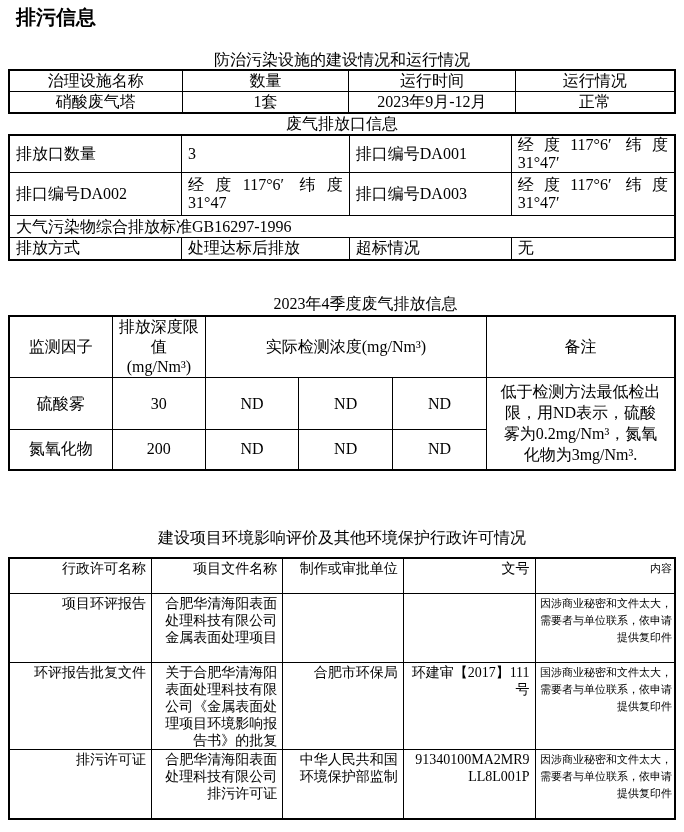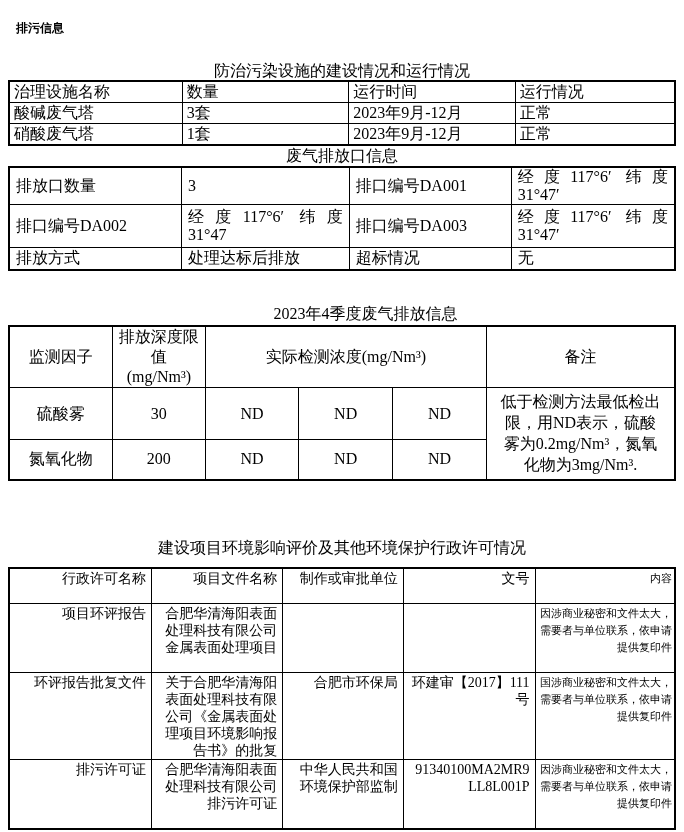--- a/index.html
+++ b/index.html
@@ -4,23 +4,23 @@
 <style>
   * { box-sizing: border-box; }
   html, body { margin: 0; padding: 0; }
   body {
     width: 684px; height: 832px;
     background: #ffffff; color: #000000;
     font-family: "Liberation Serif", "DejaVu Serif", serif;
     overflow: hidden;
   }
   .page-title {
-    font-size: 12px; font-weight: bold;
+    font-size: 20px; font-weight: bold;
     line-height: 20px;
-    margin: 18px 0 0 16px;
+    margin: 7px 0 0 16px;
   }
   .tbl-title {
     font-size: 16px; line-height: 17px;
     text-align: center;
   }
   .t1-title { margin-top: 24px; }
   .t2-title { margin-top: 1px; }
   .t3-title { margin-top: 34px; padding-left: 47px; }
   .t4-title { margin-top: 58px; }
 
@@ -32,21 +32,21 @@
   td {
     border: 1px solid #000;
     font-size: 16px; line-height: 20px;
     padding: 0 4px;
     overflow: hidden;
     vertical-align: middle;
   }
 
   
   .t1 { margin-top: 1px; }
-  .t1 td { text-align: left; }
+  .t1 td { text-align: center; }
   .t1 tr { height: 21px; }
 
   
   .t2 { margin-top: 2px; }
   .t2 td { text-align: left; padding: 0 6px; line-height: 18px; }
   .t2 .r1 { height: 37px; }
   .t2 .r2 { height: 43px; }
   .t2 .r3, .t2 .r4 { height: 22px; }
   .coord-l1 { text-align: justify; text-align-last: justify; }
   .coord-l2 { text-align: left; }
@@ -87,26 +87,20 @@
       <col style="width:24%">
     </colgroup>
   <tbody>
       <tr>
     <td>治理设施名称</td>
     <td>数量</td>
     <td>运行时间</td>
     <td>运行情况</td>
   </tr>
   <tr>
-    <td>酸碱废气塔</td>
-    <td>3套</td>
-    <td>2023年9月-12月</td>
-    <td>正常</td>
-  </tr>
-  <tr>
     <td>硝酸废气塔</td>
     <td>1套</td>
     <td>2023年9月-12月</td>
     <td>正常</td>
   </tr>
 </tbody>
   </table>
 
 <div class="tbl-title t2-title">废气排放口信息</div>
 <table class="t2">
@@ -130,20 +124,23 @@
     <td>排口编号DA002</td>
     <td>
       <div class="coord-l1">经度117°6′ 纬度</div>
       <div class="coord-l2">31°47</div>
     </td>
     <td>排口编号DA003</td>
     <td>
       <div class="coord-l1">经度117°6′ 纬度</div>
       <div class="coord-l2">31°47′</div>
     </td>
+  </tr>
+  <tr class="r3">
+    <td colspan="4">大气污染物综合排放标准GB16297-1996</td>
   </tr>
   <tr class="r4">
     <td>排放方式</td>
     <td>处理达标后排放</td>
     <td>超标情况</td>
     <td>无</td>
   </tr>
 </tbody>
   </table>
 

